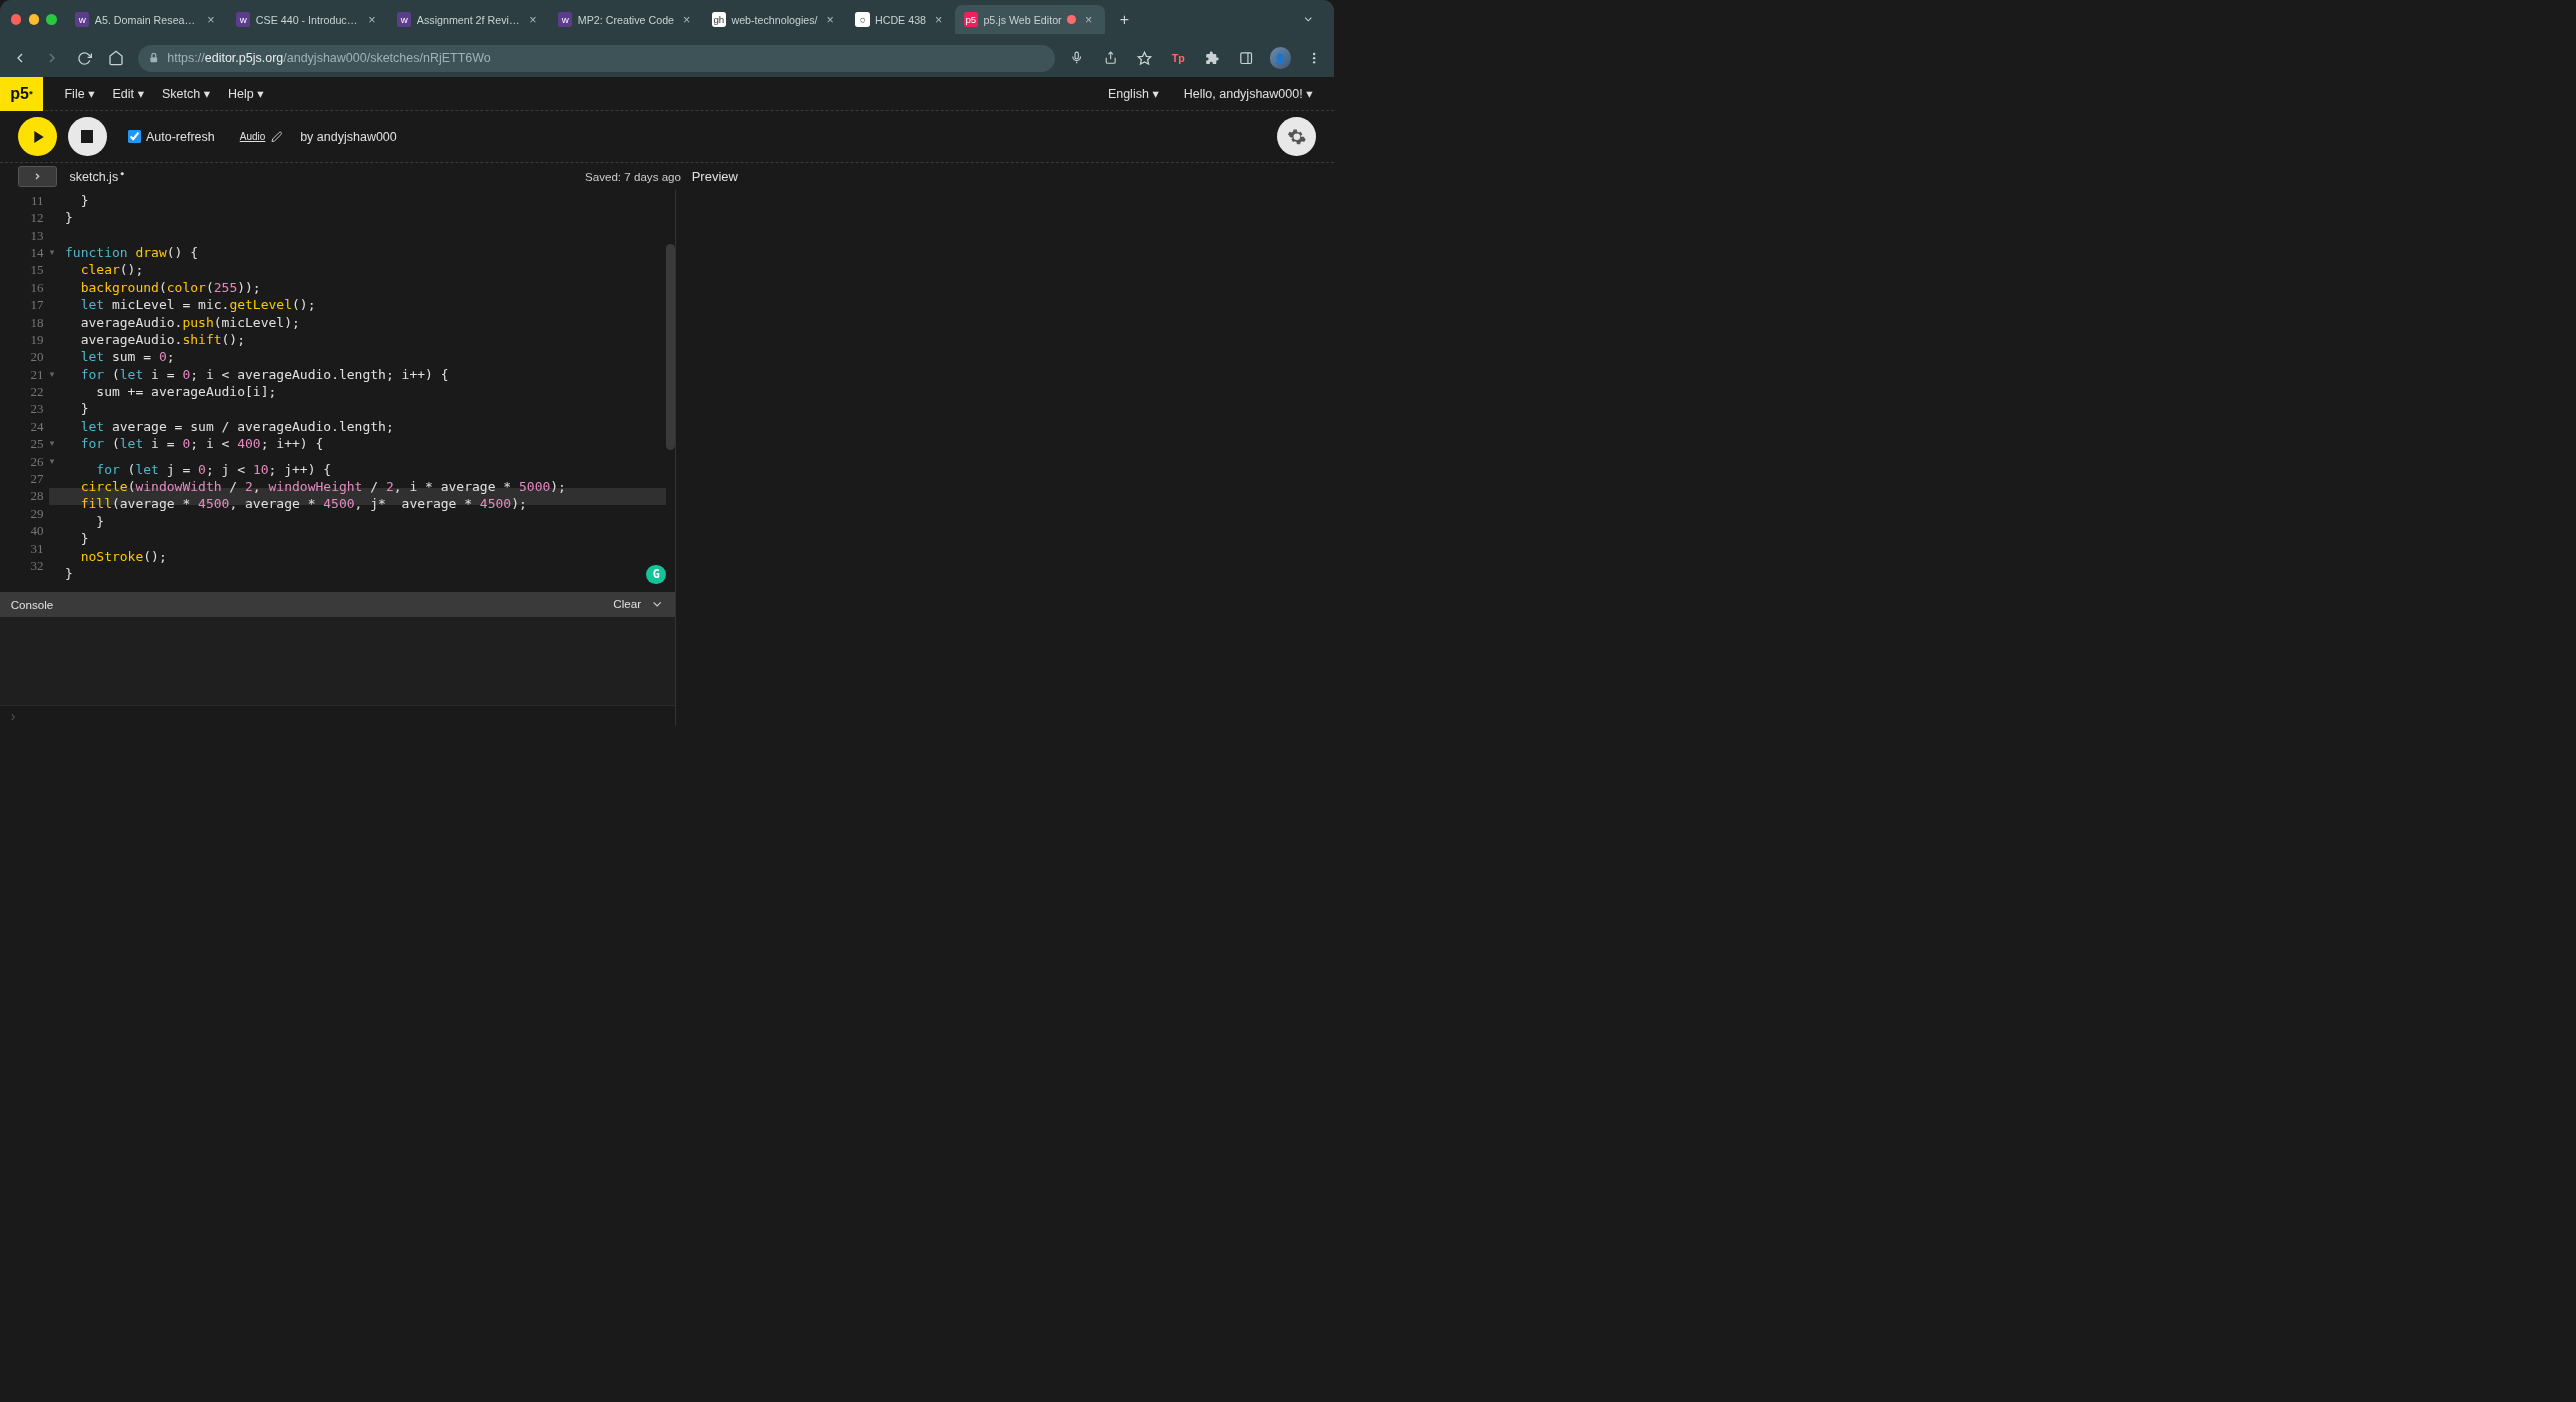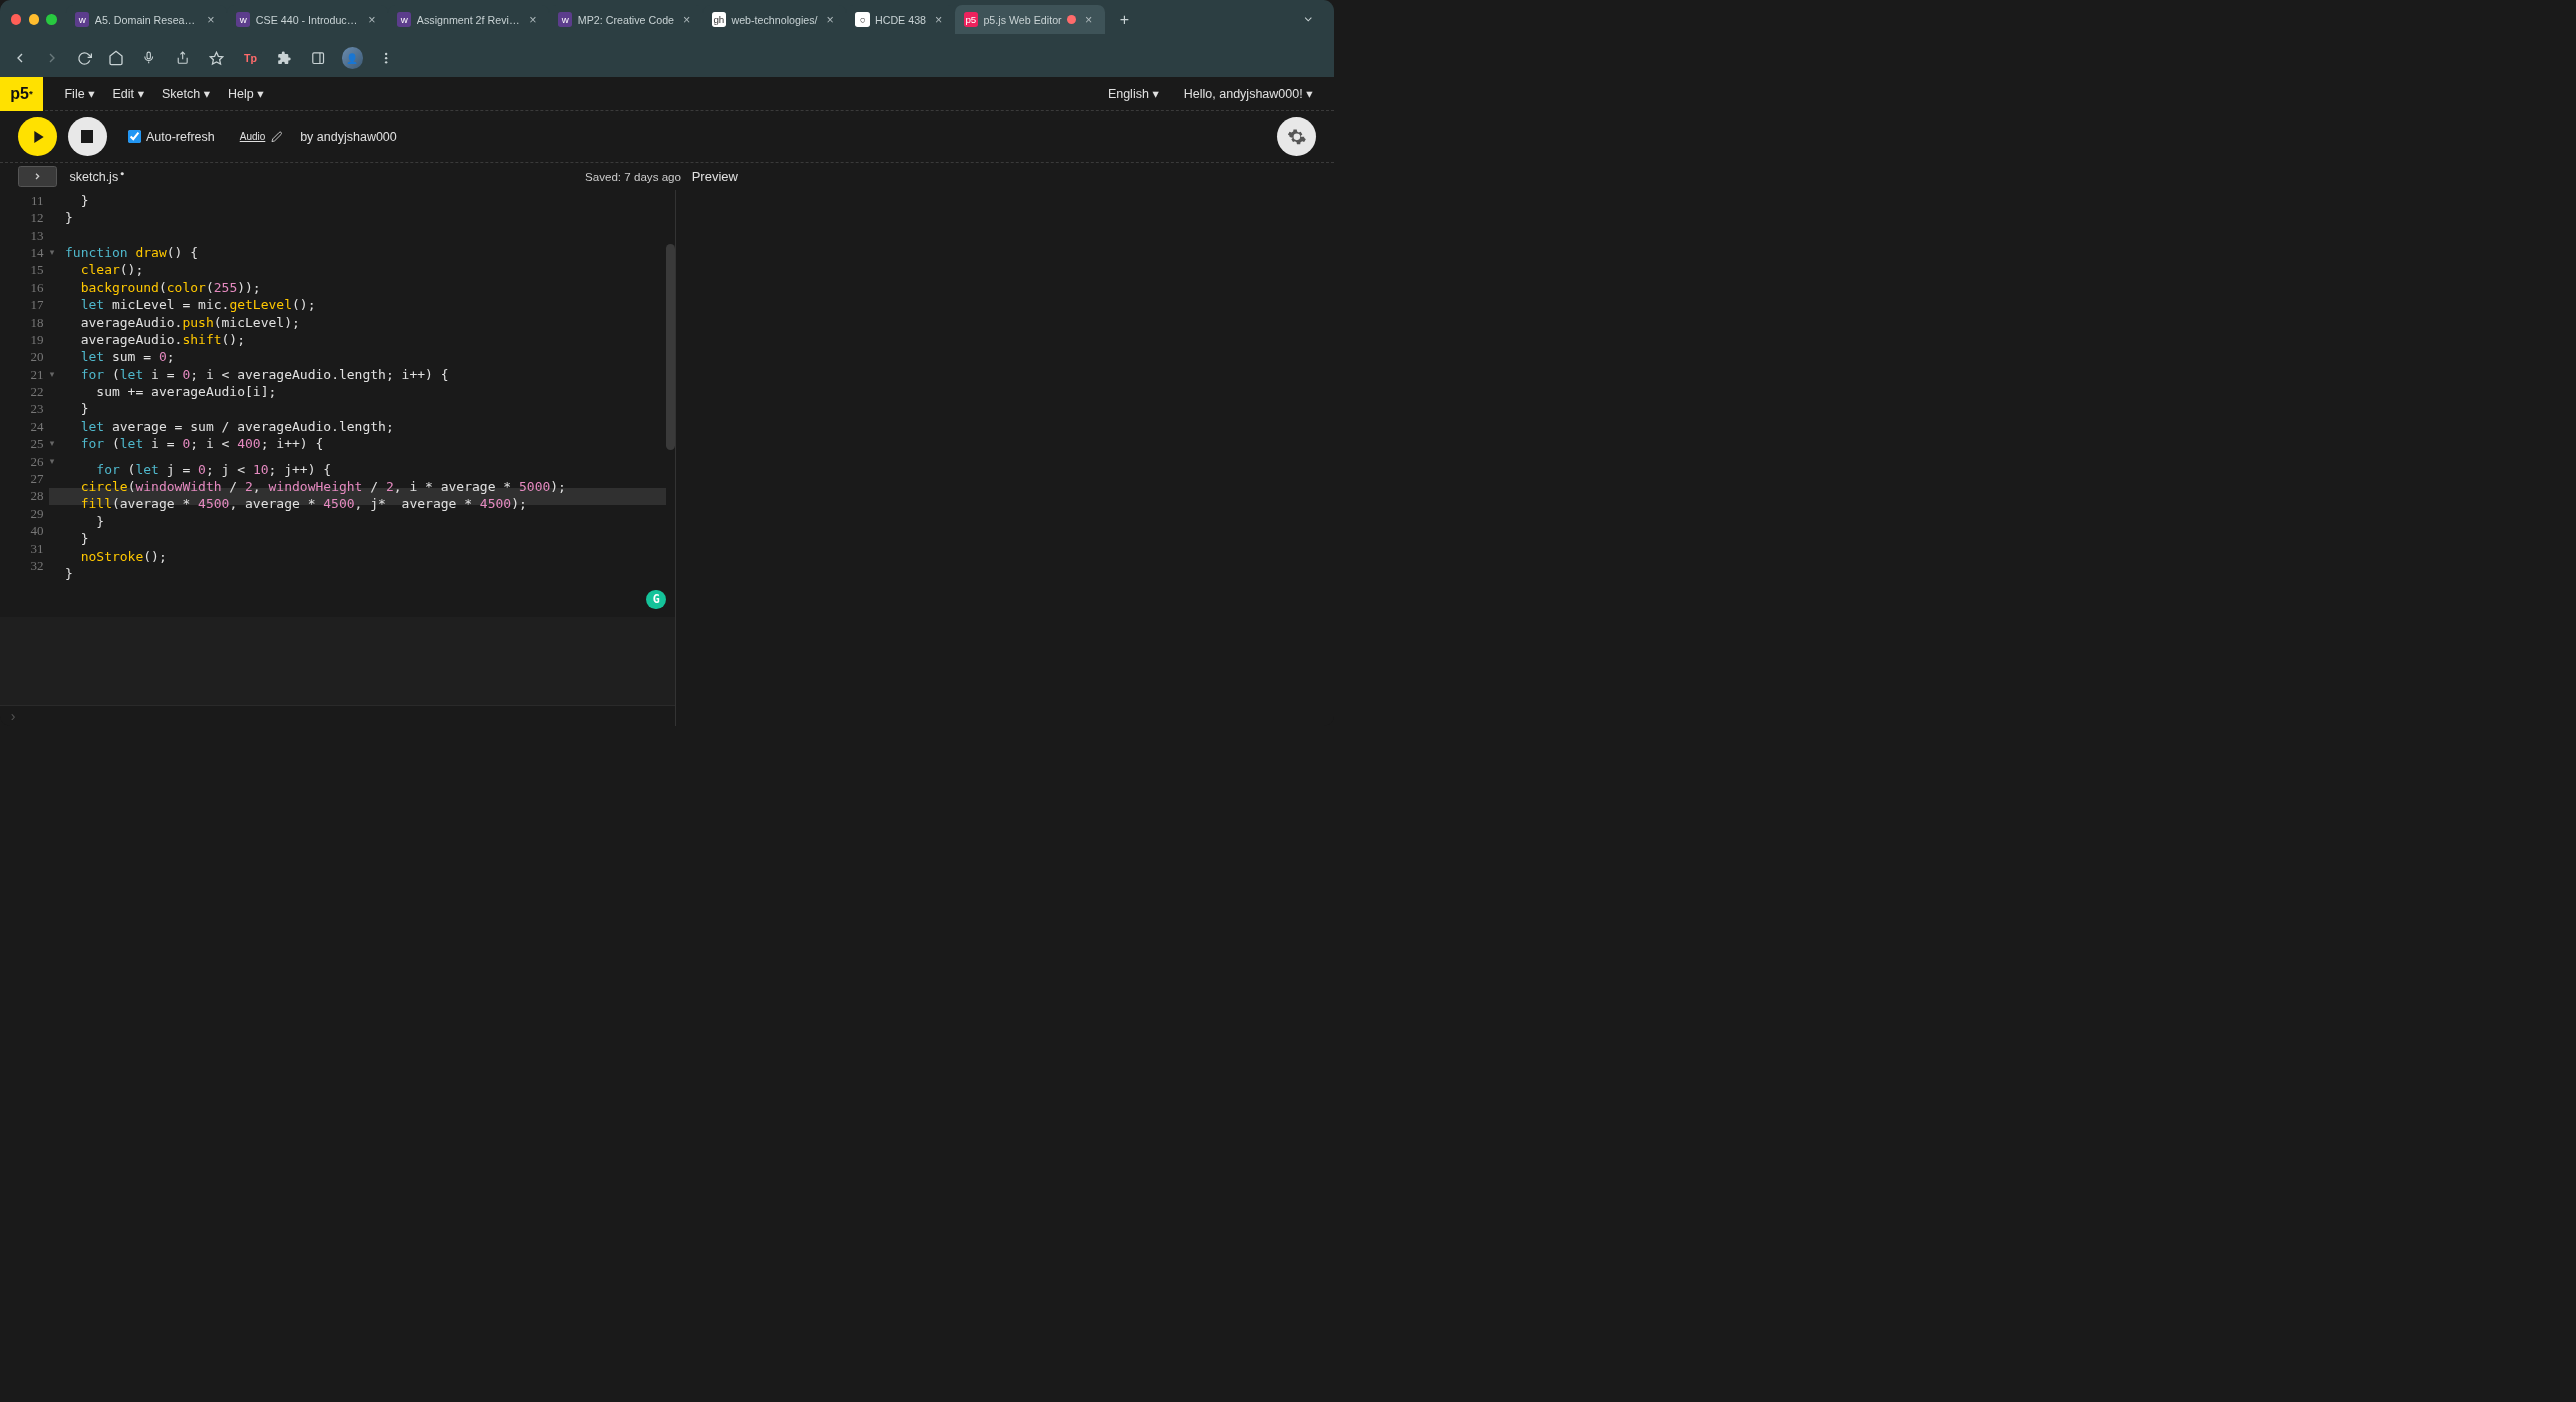--- a/index.html
+++ b/index.html
@@ -295,20 +295,27 @@
     <div class="nav-btn">
       <svg width="15" height="15" viewBox="0 0 24 24" fill="none" stroke="#c8d2d4" stroke-width="2">
           <path d="M23 4v6h-6"></path>
           <path d="M20.49 15a9 9 0 1 1-2.12-9.36L23 10"></path>
         </svg>
     </div>
     <div class="nav-btn">
       <svg width="16" height="16" viewBox="0 0 24 24" fill="none" stroke="#c8d2d4" stroke-width="2">
           <path d="M3 9l9-7 9 7v11a2 2 0 0 1-2 2H5a2 2 0 0 1-2-2z"></path>
         </svg>
+    </div>
+    <div class="url-bar">
+      <svg width="11.6" height="11.6" viewBox="0 0 24 24" fill="#9fb3b7">
+          <rect x="5" y="11" width="14" height="10" rx="2"></rect>
+          <path d="M8 11V7a4 4 0 0 1 8 0v4" fill="none" stroke="#9fb3b7" stroke-width="2.5"></path>
+        </svg>
+      <span><span class="url-path">https://</span><span class="url-host">editor.p5js.org</span><span class="url-path">/andyjshaw000/sketches/nRjETT6Wo</span></span>
     </div>
     <div class="nav-right">
       <div class="nav-btn">
         <svg width="13.4" height="13.4" viewBox="0 0 24 24" fill="none" stroke="#c8d2d4" stroke-width="2">
             <rect x="9" y="2" width="6" height="12" rx="3"></rect>
             <path d="M5 10a7 7 0 0 0 14 0M12 19v3"></path>
           </svg>
       </div>
       <div class="nav-btn">
         <svg width="13.4" height="13.4" viewBox="0 0 24 24" fill="none" stroke="#c8d2d4" stroke-width="2">
@@ -467,20 +474,29 @@
             <div class="line" style="position: relative;">    }</div>
             <div class="line" style="position: relative;">  }</div>
             <div class="line" style="position: relative;">  <span class="tok-call">noStroke</span>();</div>
             <div class="line" style="position: relative;">}</div>
           </div>
         <div class="vscroll">
             <div class="thumb"></div>
           </div>
         <div class="grammarly-badge">G</div>
       </div>
+      <div class="console-bar">
+        <span>Console</span>
+        <div class="console-right">
+          <span>Clear</span>
+          <svg width="14.3" height="14.3" viewBox="0 0 24 24" fill="none" stroke="#ccc" stroke-width="2">
+              <polyline points="6 9 12 15 18 9"></polyline>
+            </svg>
+        </div>
+      </div>
       <div class="console-body"></div>
       <div class="prompt-bar">
         <span class="caret">›</span>
       </div>
     </div>
     <div class="preview-side"></div>
   </div>
 </div>
 
 

